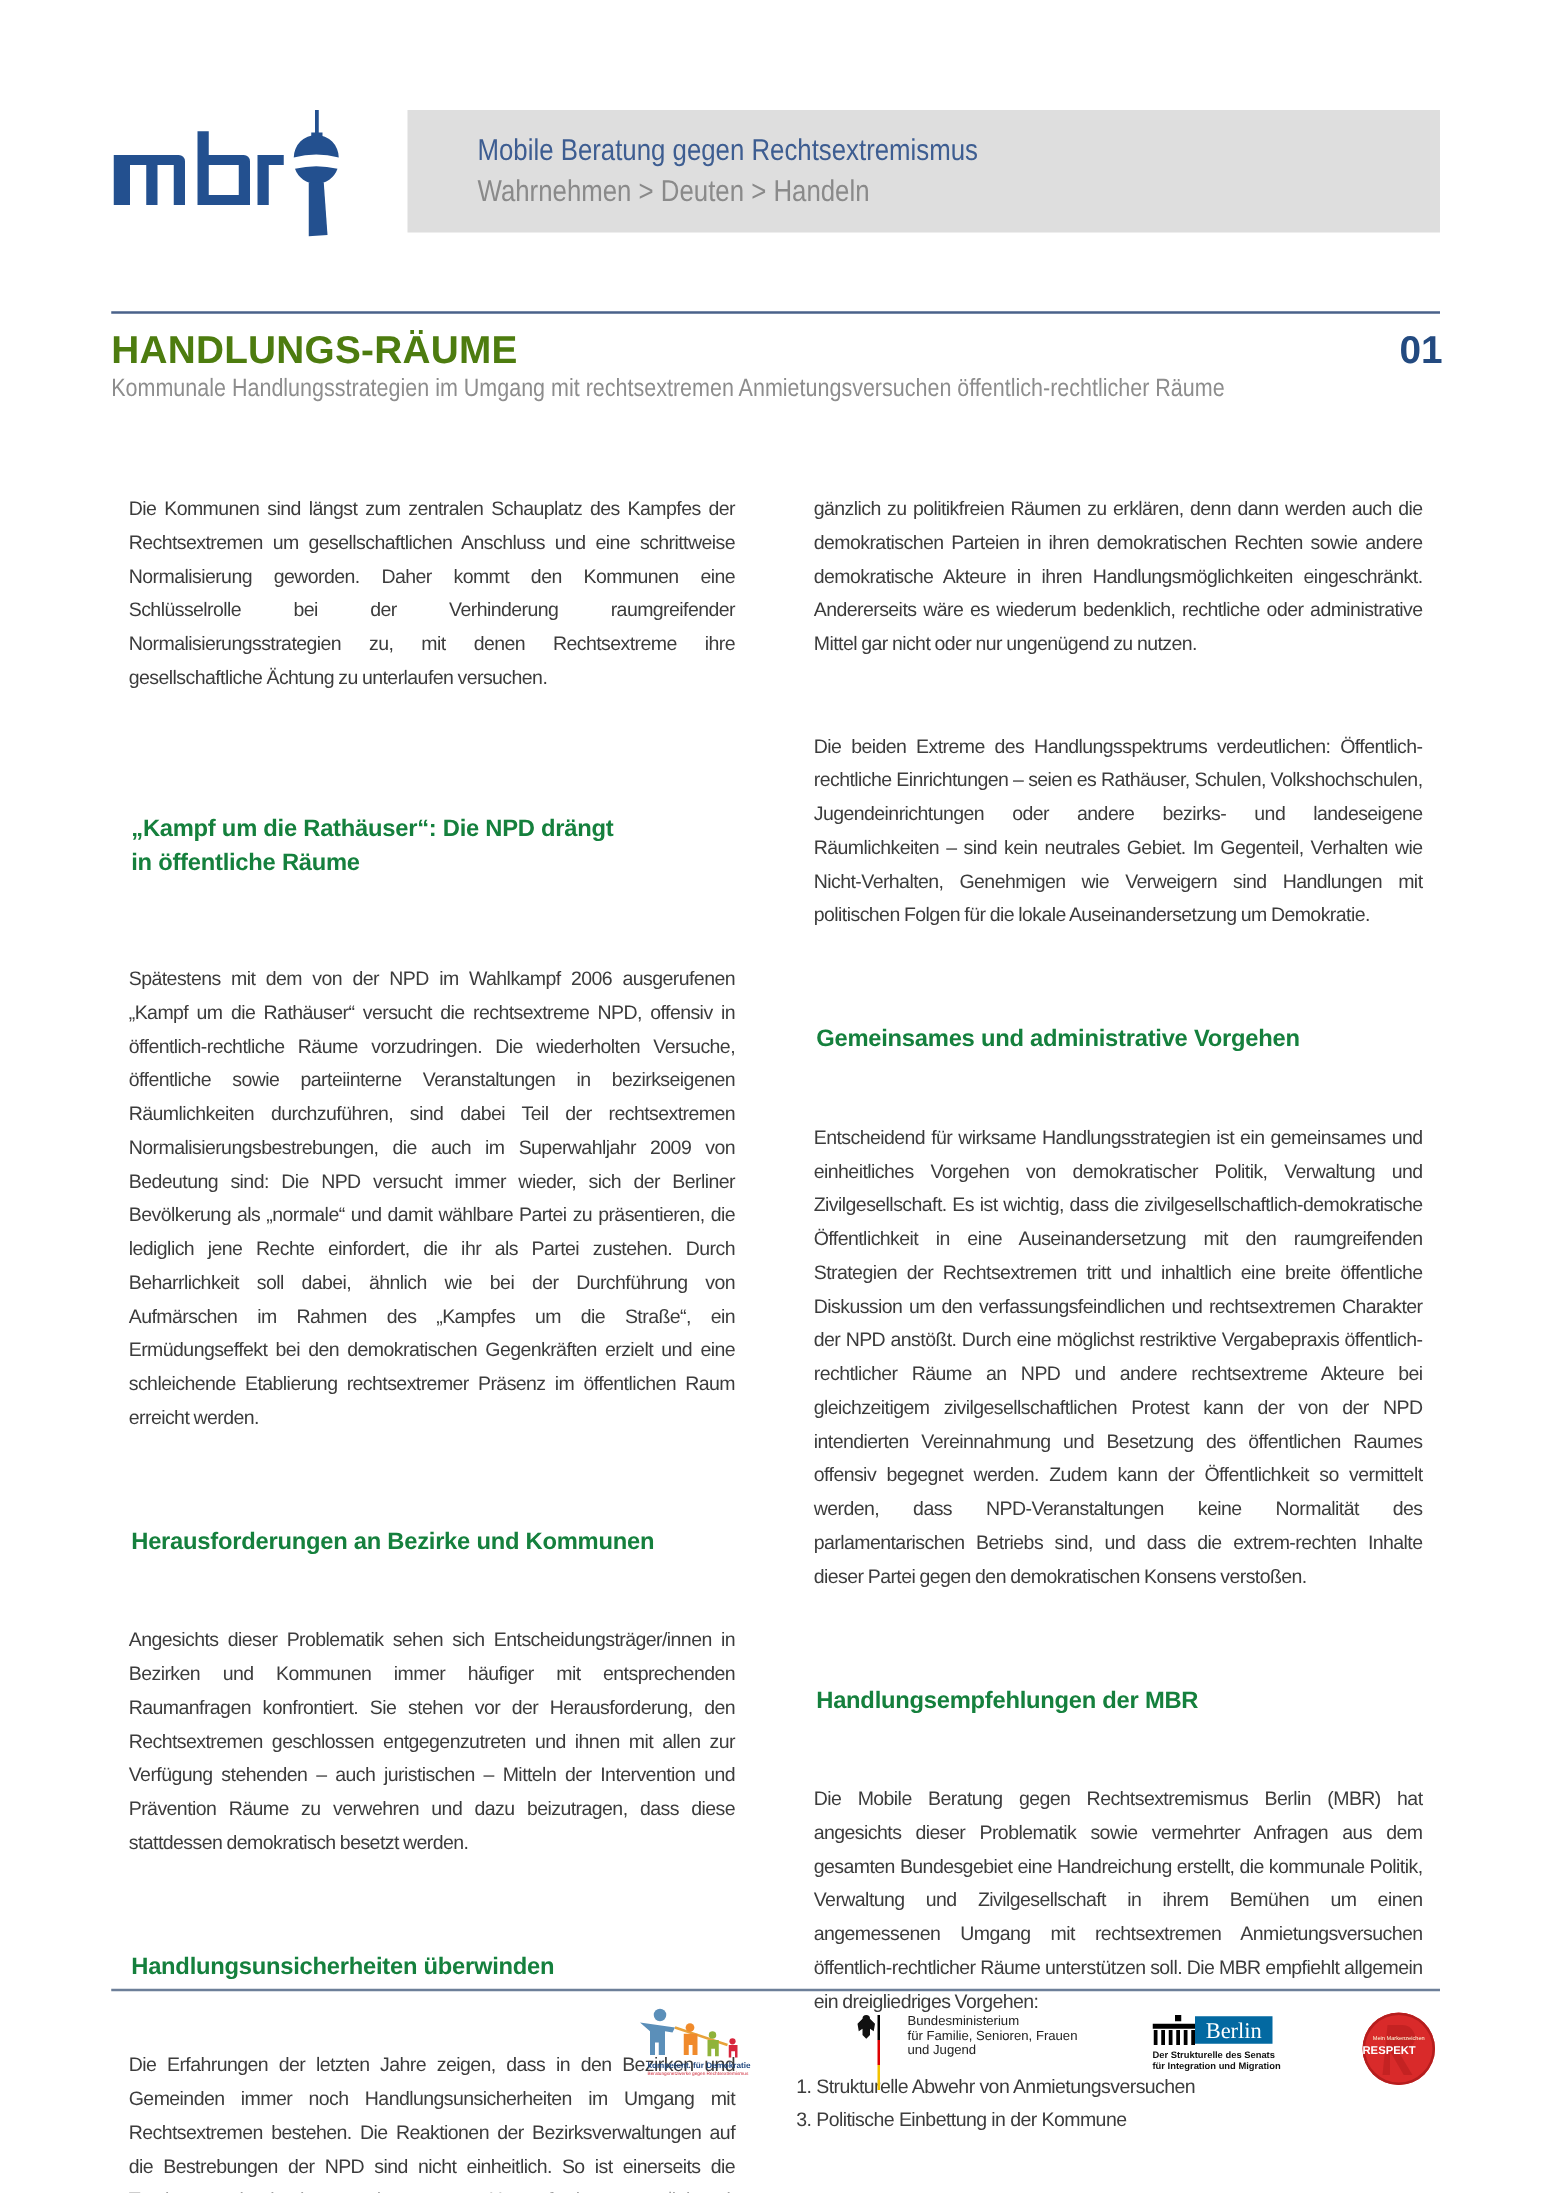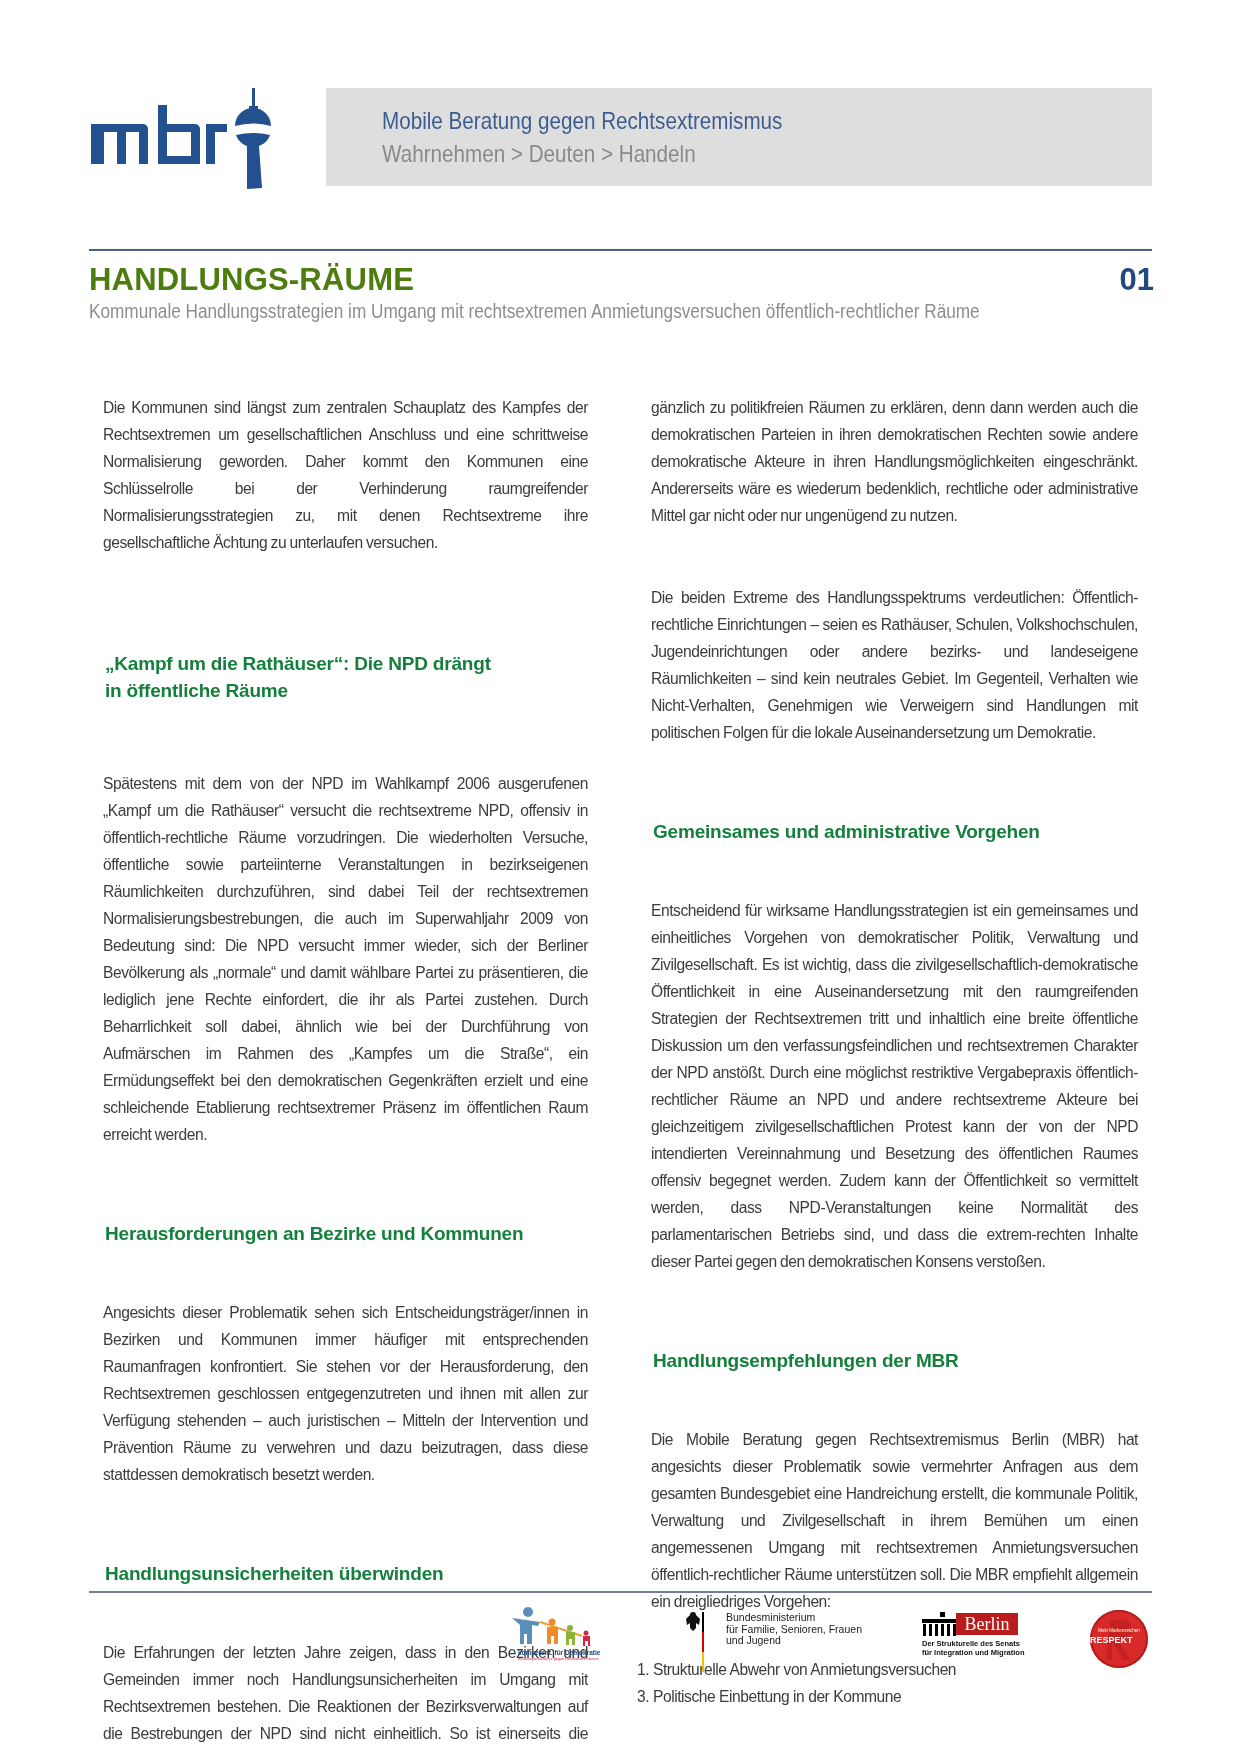--- a/index.html
+++ b/index.html
@@ -29,21 +29,21 @@
   .para { font-size: 15.6px; line-height: 27px; text-align: justify; margin: 14px; color: #3c3c3c;
           letter-spacing: -0.45px; word-spacing: -0.5px; }
   .heading { font-size: 19px; line-height: 27px; color: #15803d; margin: 16px; letter-spacing: -0.2px; }
   .list { list-style: none; padding: 0; margin: 0; font-size: 15.6px; line-height: 27px; color: #3c3c3c; letter-spacing: -0.45px; }
 
   
   .rule-bottom { left: 89px; top: 1591px; width: 1063px; height: 0; border-top: 2px solid #6d7f99; }
   .footer-logo { position: absolute; }
   .bmfsfj-text { position: absolute; left: 22px; top: 0px; font-size: 10.5px; line-height: 11.5px; color: #222; white-space: nowrap; margin-left: 16px; }
   .berlin-box { position: absolute; left: 0; top: 0; width: 96px; height: 24px; }
-  .berlin-word { position: absolute; left: 34px; top: 1px; width: 62px; height: 22px; background: #b91c1c; color: #fff;
+  .berlin-word { position: absolute; left: 34px; top: 1px; width: 62px; height: 22px; background: #0369a1; color: #fff;
                  font-family: "Liberation Serif", serif; font-size: 18px; line-height: 22px; text-align: center; }
   .berlin-sub { position: absolute; left: 0; top: 27px; font-size: 7.5px; line-height: 9px; font-weight: bold; color: #111; white-space: nowrap; }
   .respekt { position: absolute; width: 58px; height: 58px; border-radius: 50%; background: #d92a2a;
              box-shadow: inset 0 0 0 2px #b51e1e; }
   .respekt-text { position: absolute; left: 0; top: 25px; width: 58px; text-align: left; font-size: 9px; font-weight: bold; color: #fff; }
   .respekt-small { position: absolute; left: 0; top: 18px; width: 58px; text-align: center; font-size: 4.5px; color: #ffd; }
   .kompetent-label { position: absolute; left: 10px; top: 43px; font-size: 6.5px; font-weight: bold; color: #234a80; white-space: nowrap; }
   .kompetent-sub { position: absolute; left: 10px; top: 51px; font-size: 3.8px; color: #c23; white-space: nowrap; }
 </style>
 </head>

